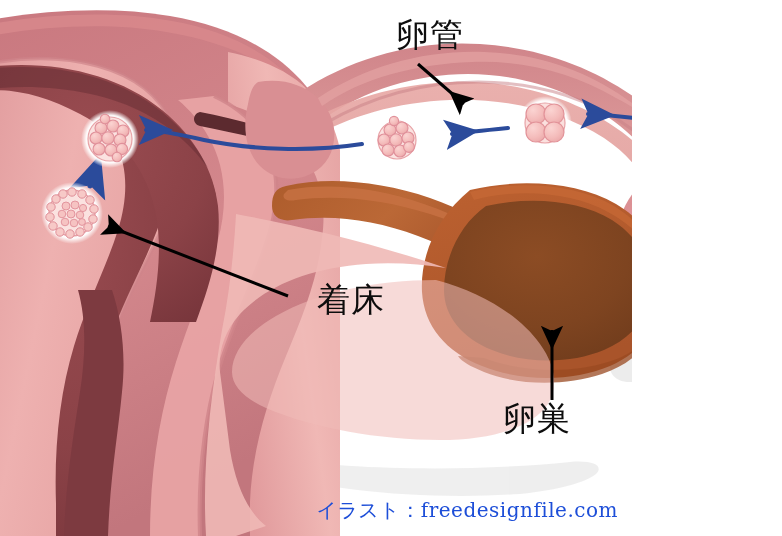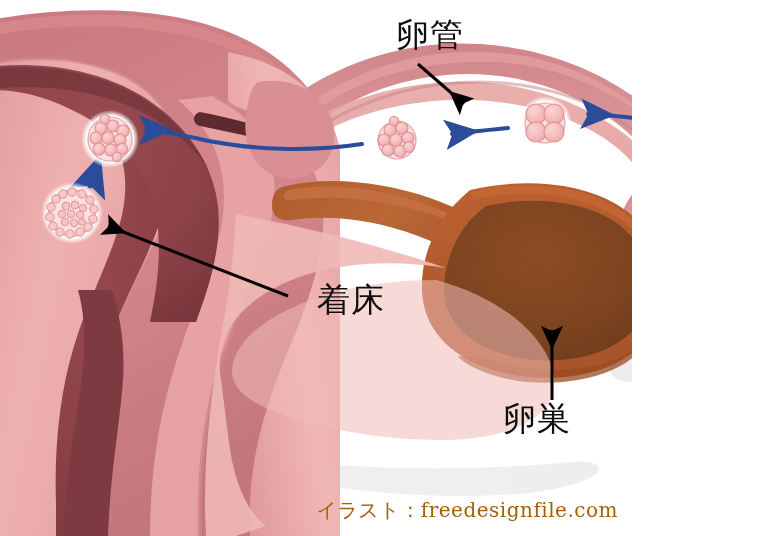--- a/index.html
+++ b/index.html
@@ -31,21 +31,21 @@
     font-size: 33px;
     line-height: 1;
     letter-spacing: 1px;
     white-space: nowrap;
     font-weight: 400;
   }
   .credit {
     position: absolute;
     right: 14px;
     bottom: 12px;
-    color: #a16207;
+    color: #1d4ed8;
     font-family: "DejaVu Serif", "Liberation Serif", serif;
     font-size: 20px;
     white-space: nowrap;
     letter-spacing: 0.5px;
   }
 </style>
 </head>
 <body>
 
 <div id="canvas">

